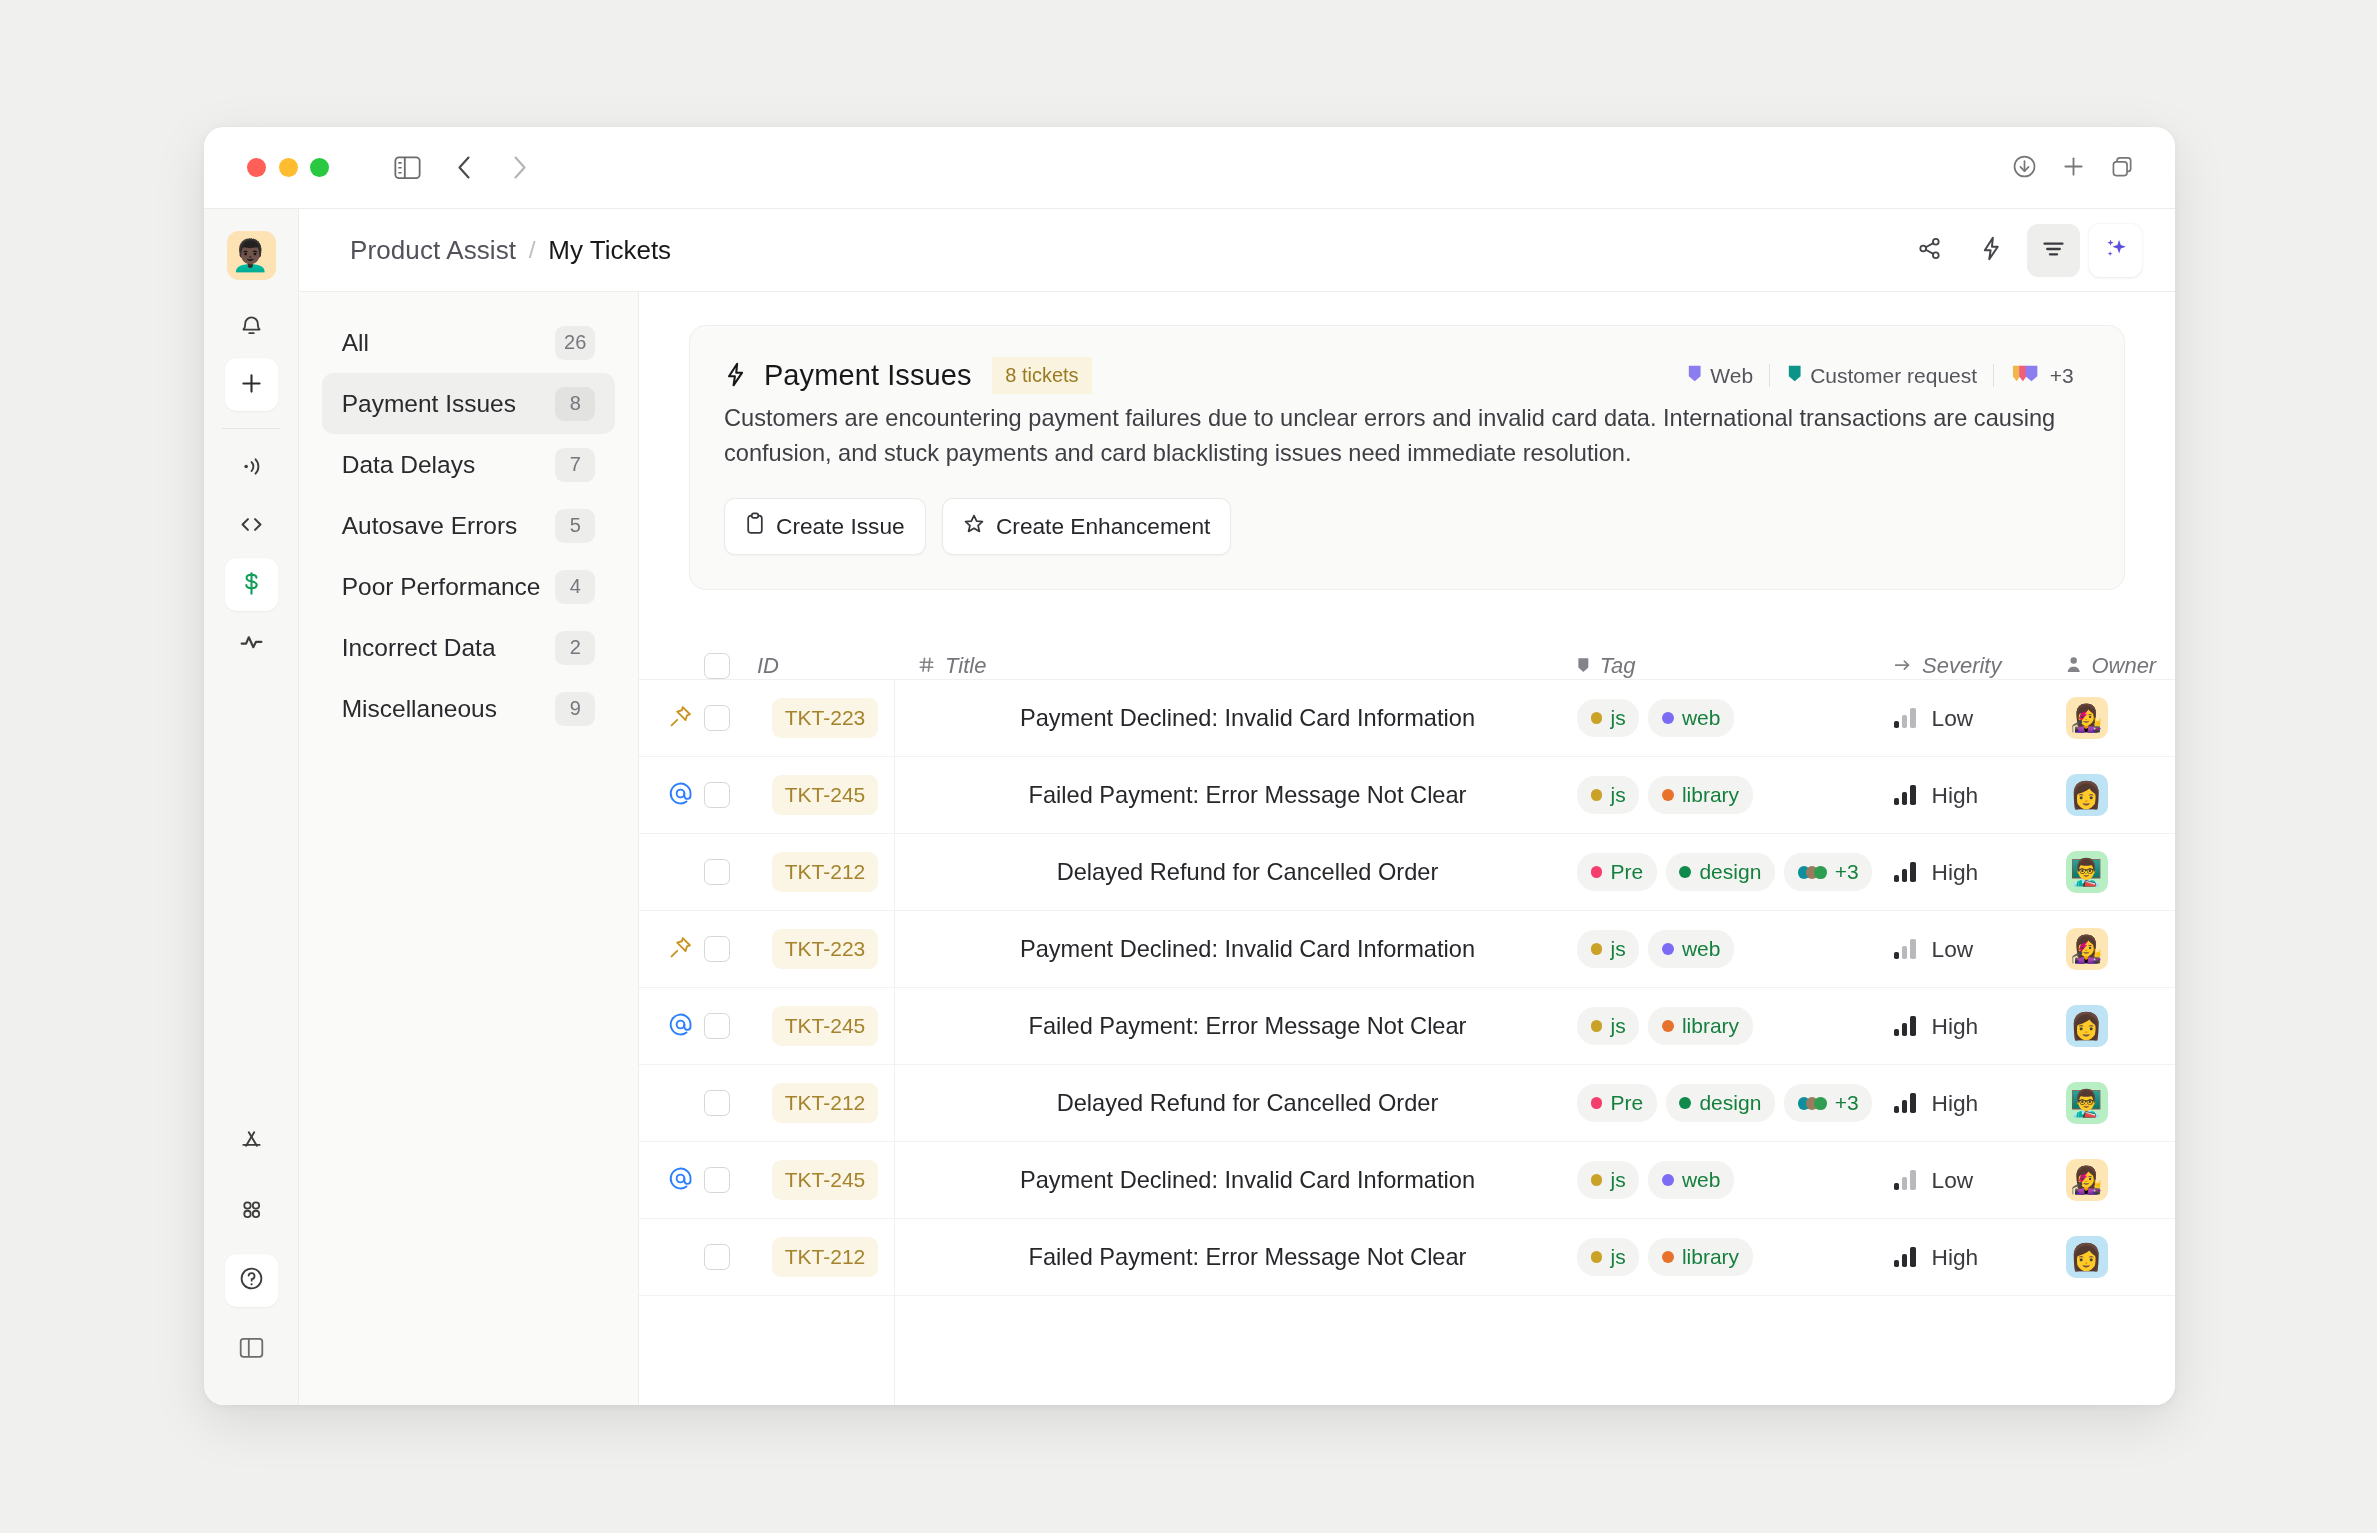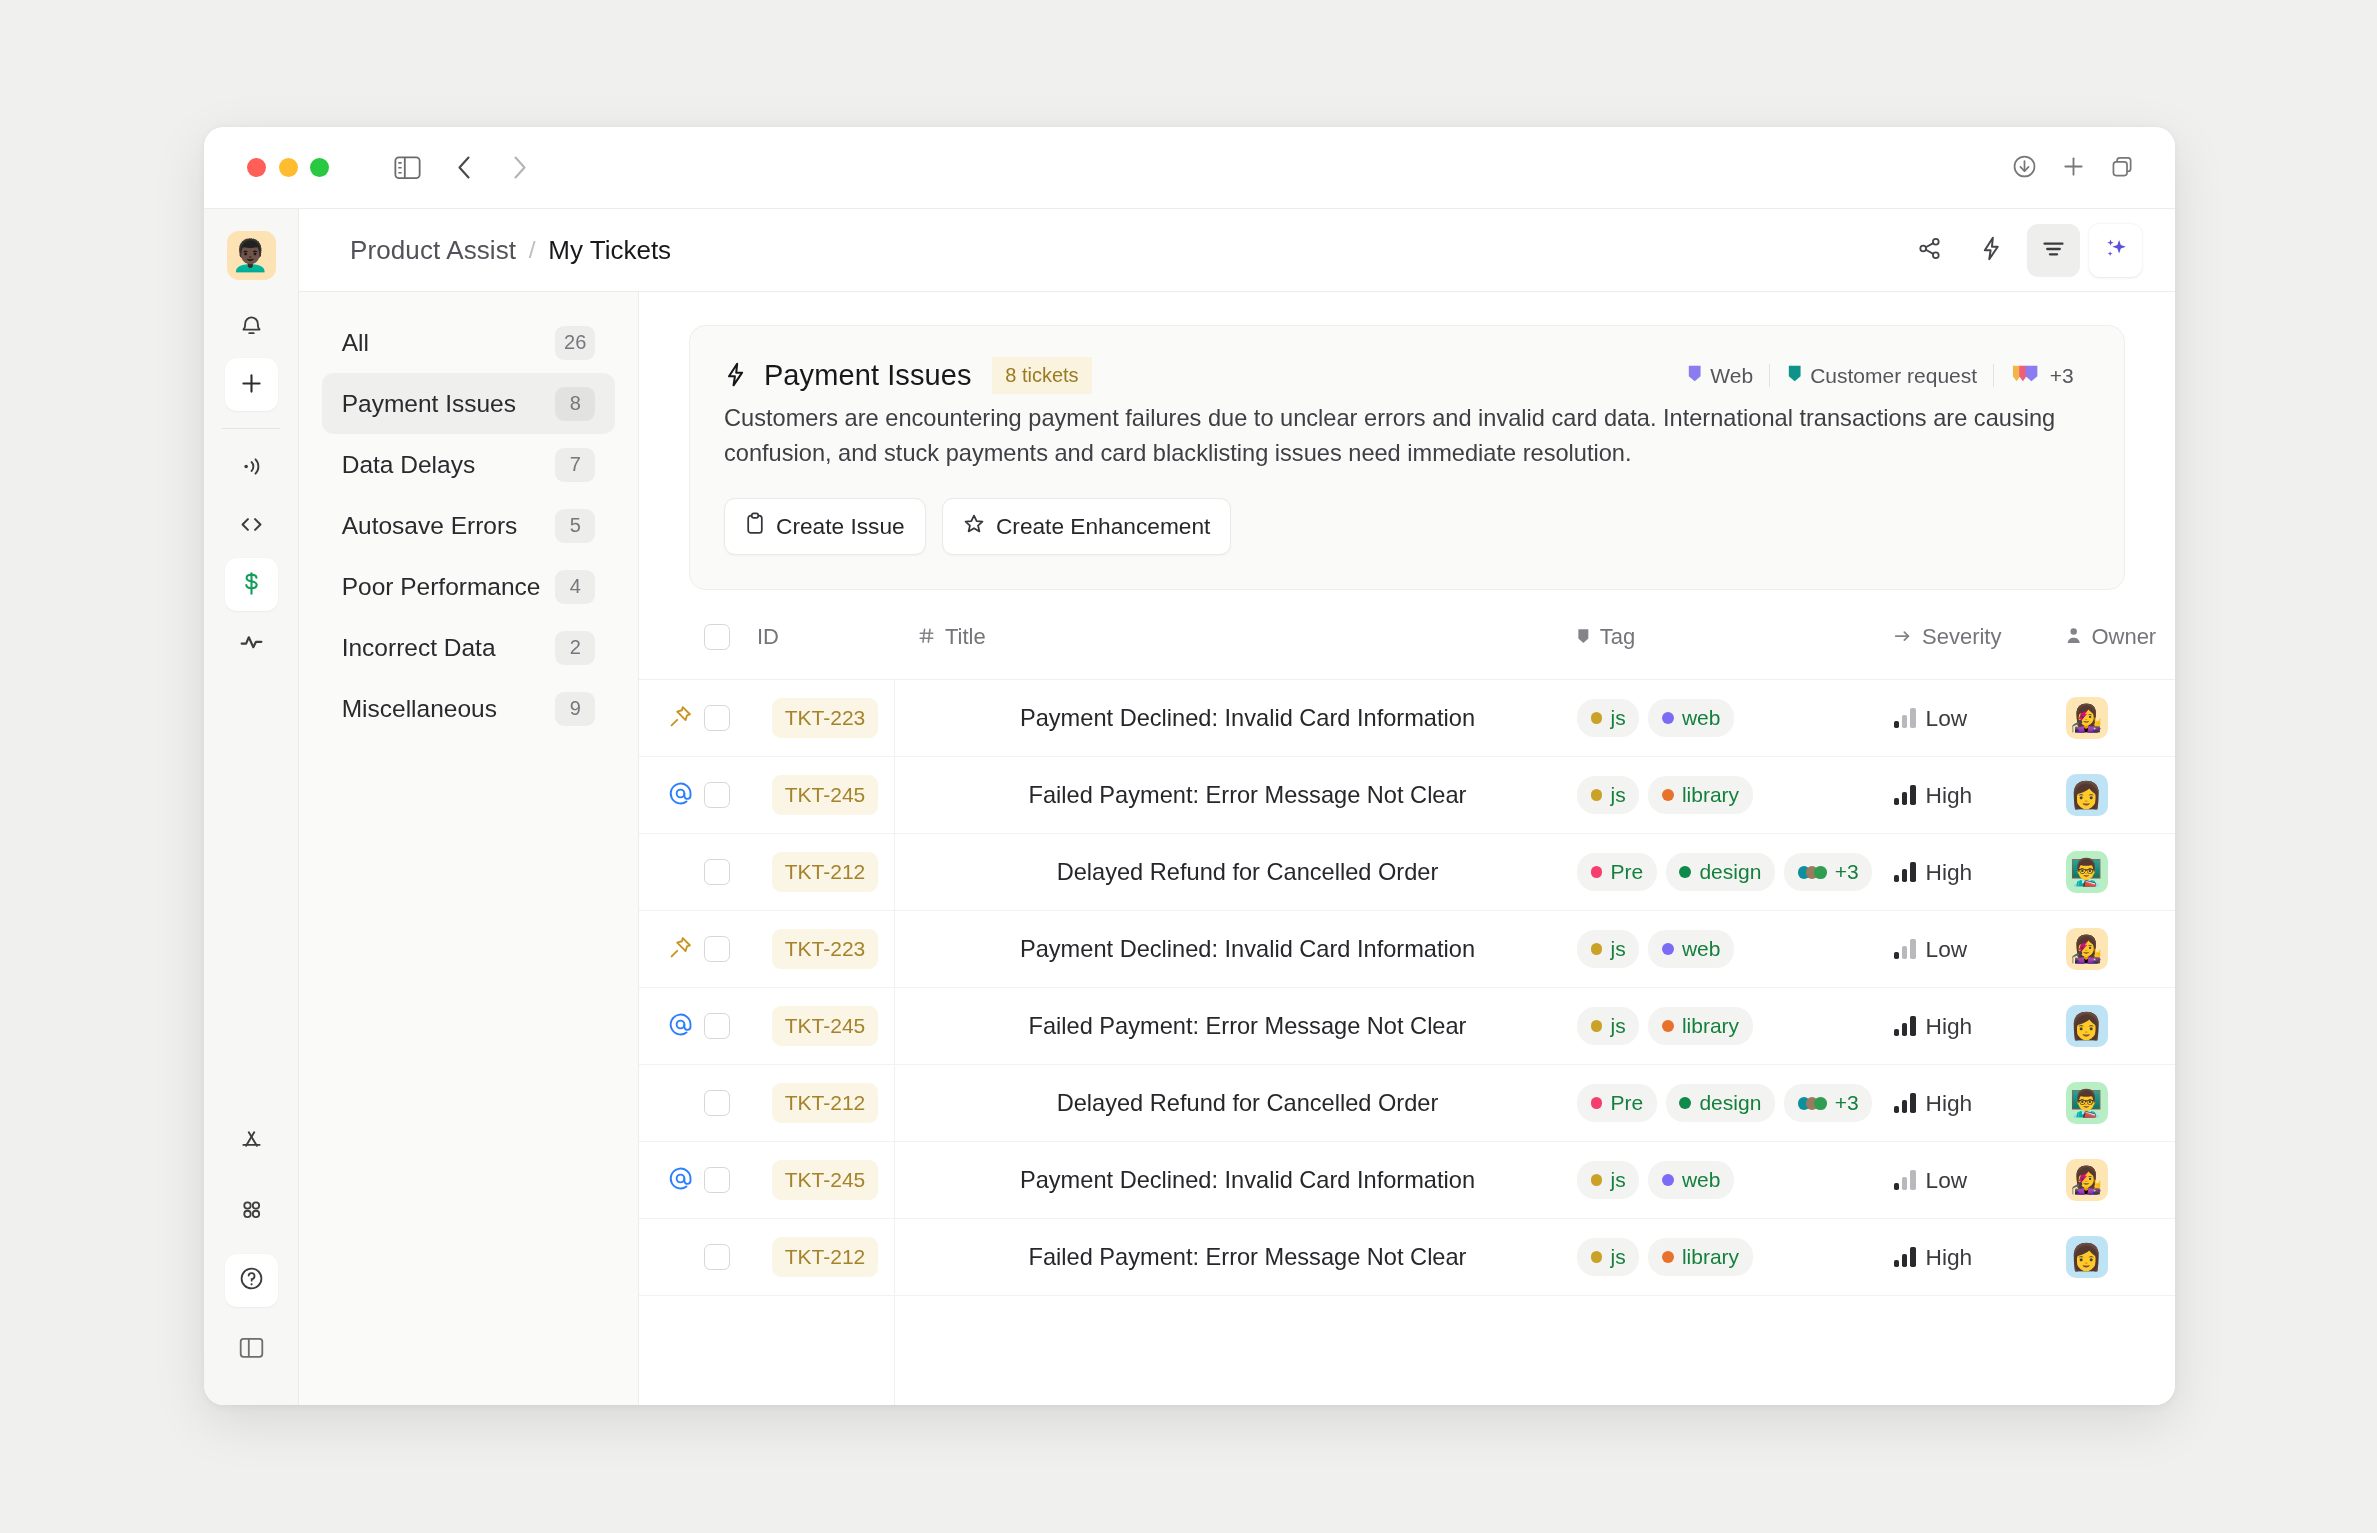--- a/index.html
+++ b/index.html
@@ -176,24 +176,25 @@
     border: 0.9px solid #eaeae9;
     border-radius: 11px;
     padding: 12.7px 20px;
     font-size: 22.7px; color: #26262b;
     box-shadow: 0 0.9px 1.8px rgba(0,0,0,.04);
   }
 
   
   .table { margin-top: 34px; flex: 1; min-height: 0; display: flex; flex-direction: column; }
   .thead {
-    display: flex; align-items: flex-start;
+    display: flex; align-items: flex-end;
     height: 56px;
     padding-left: 18px;
     border-bottom: 0.9px solid #f0f0ef;
+    font-style: italic;
   }
   .th { display: flex; align-items: center; gap: 10px; font-size: 22px; color: #74747a; }
   .col-flag { width: 47px; flex: 0 0 47px; }
   .col-check { width: 53px; flex: 0 0 53px; display: flex; align-items: center; }
   .col-id { width: 136px; flex: 0 0 136px; }
   .col-title { flex: 1; min-width: 0; padding-left: 25px; }
   .col-tag { width: 317px; flex: 0 0 317px; }
   .col-sev { width: 172px; flex: 0 0 172px; }
   .col-owner { width: 109px; flex: 0 0 109px; }
 
@@ -222,21 +223,21 @@
   .ttl { font-size: 23.6px; color: #27272b; white-space: nowrap; overflow: hidden; text-overflow: ellipsis; }
   .tags { display: flex; align-items: center; gap: 9px; }
   .tag {
     display: inline-flex; align-items: center; gap: 8.2px;
     background: #f3f3f2;
     border-radius: 18px;
     padding: 7.2px 13.6px;
     font-size: 21px; color: #15803d;
   }
   .dot { width: 11.8px; height: 11.8px; border-radius: 50%; flex: 0 0 11.8px; }
-  .sev { display: flex; align-items: center; gap: 10px; font-size: 22.7px; color: #3a3a3f; }
+  .sev { display: flex; align-items: center; gap: 16px; font-size: 22.7px; color: #3a3a3f; }
   .bars { display: flex; align-items: flex-end; gap: 2.7px; height: 20px; }
   .bars i { width: 5.4px; border-radius: 1.8px; display: block; }
   .bars i:nth-child(1) { height: 7.2px; }
   .bars i:nth-child(2) { height: 13.6px; }
   .bars i:nth-child(3) { height: 20px; }
   .avatar {
     width: 42px; height: 42px; border-radius: 10px;
     display: flex; align-items: center; justify-content: center;
     font-size: 26px; line-height: 1;
   }

